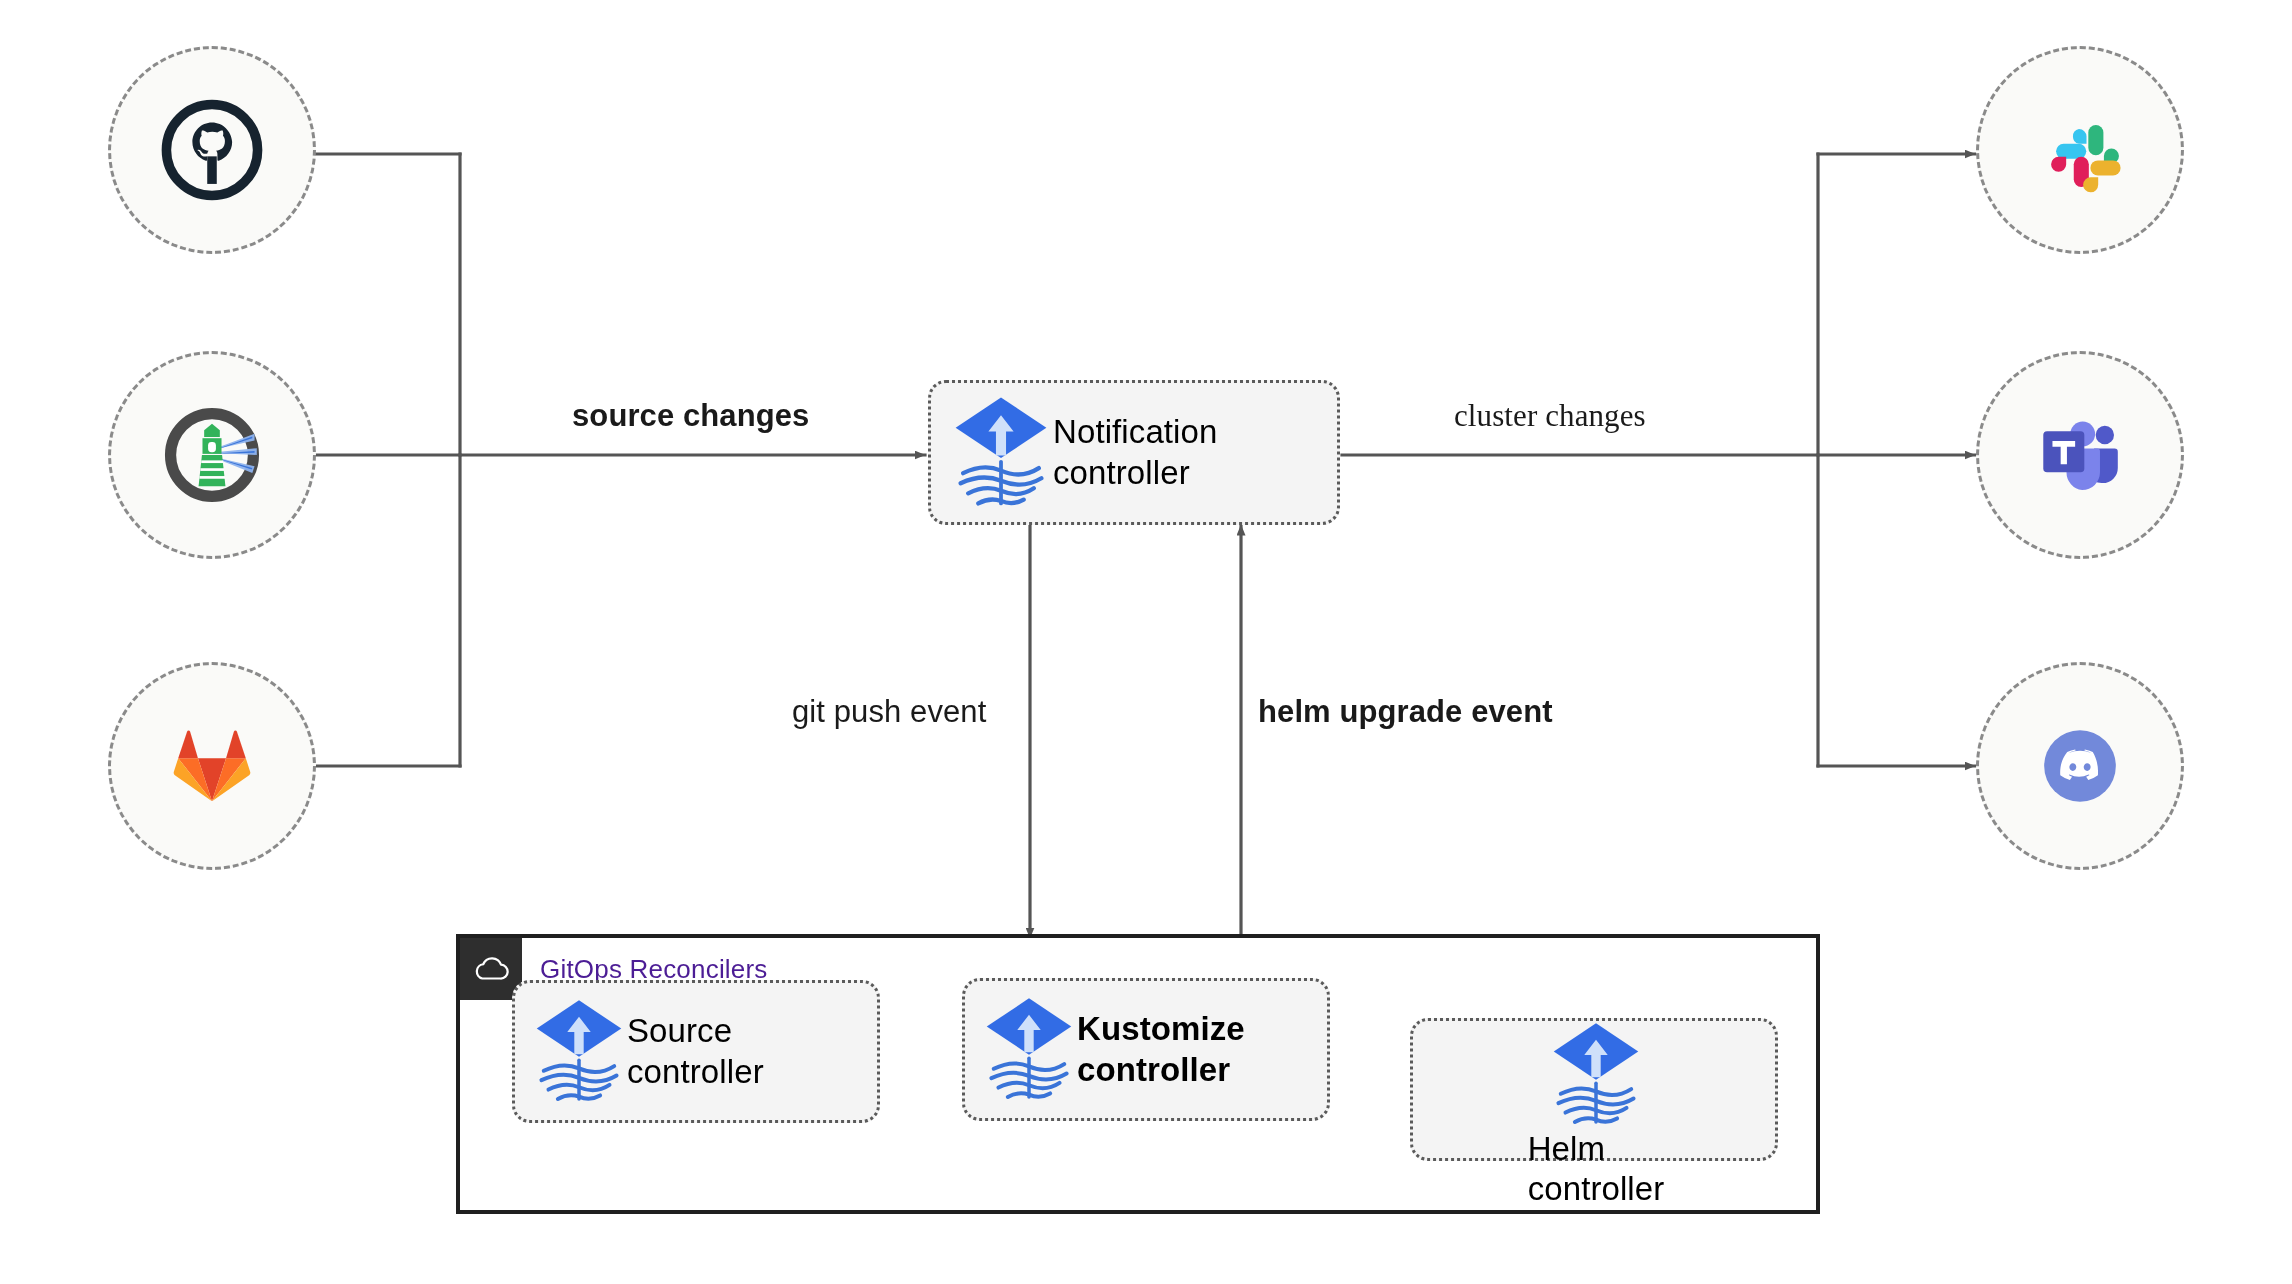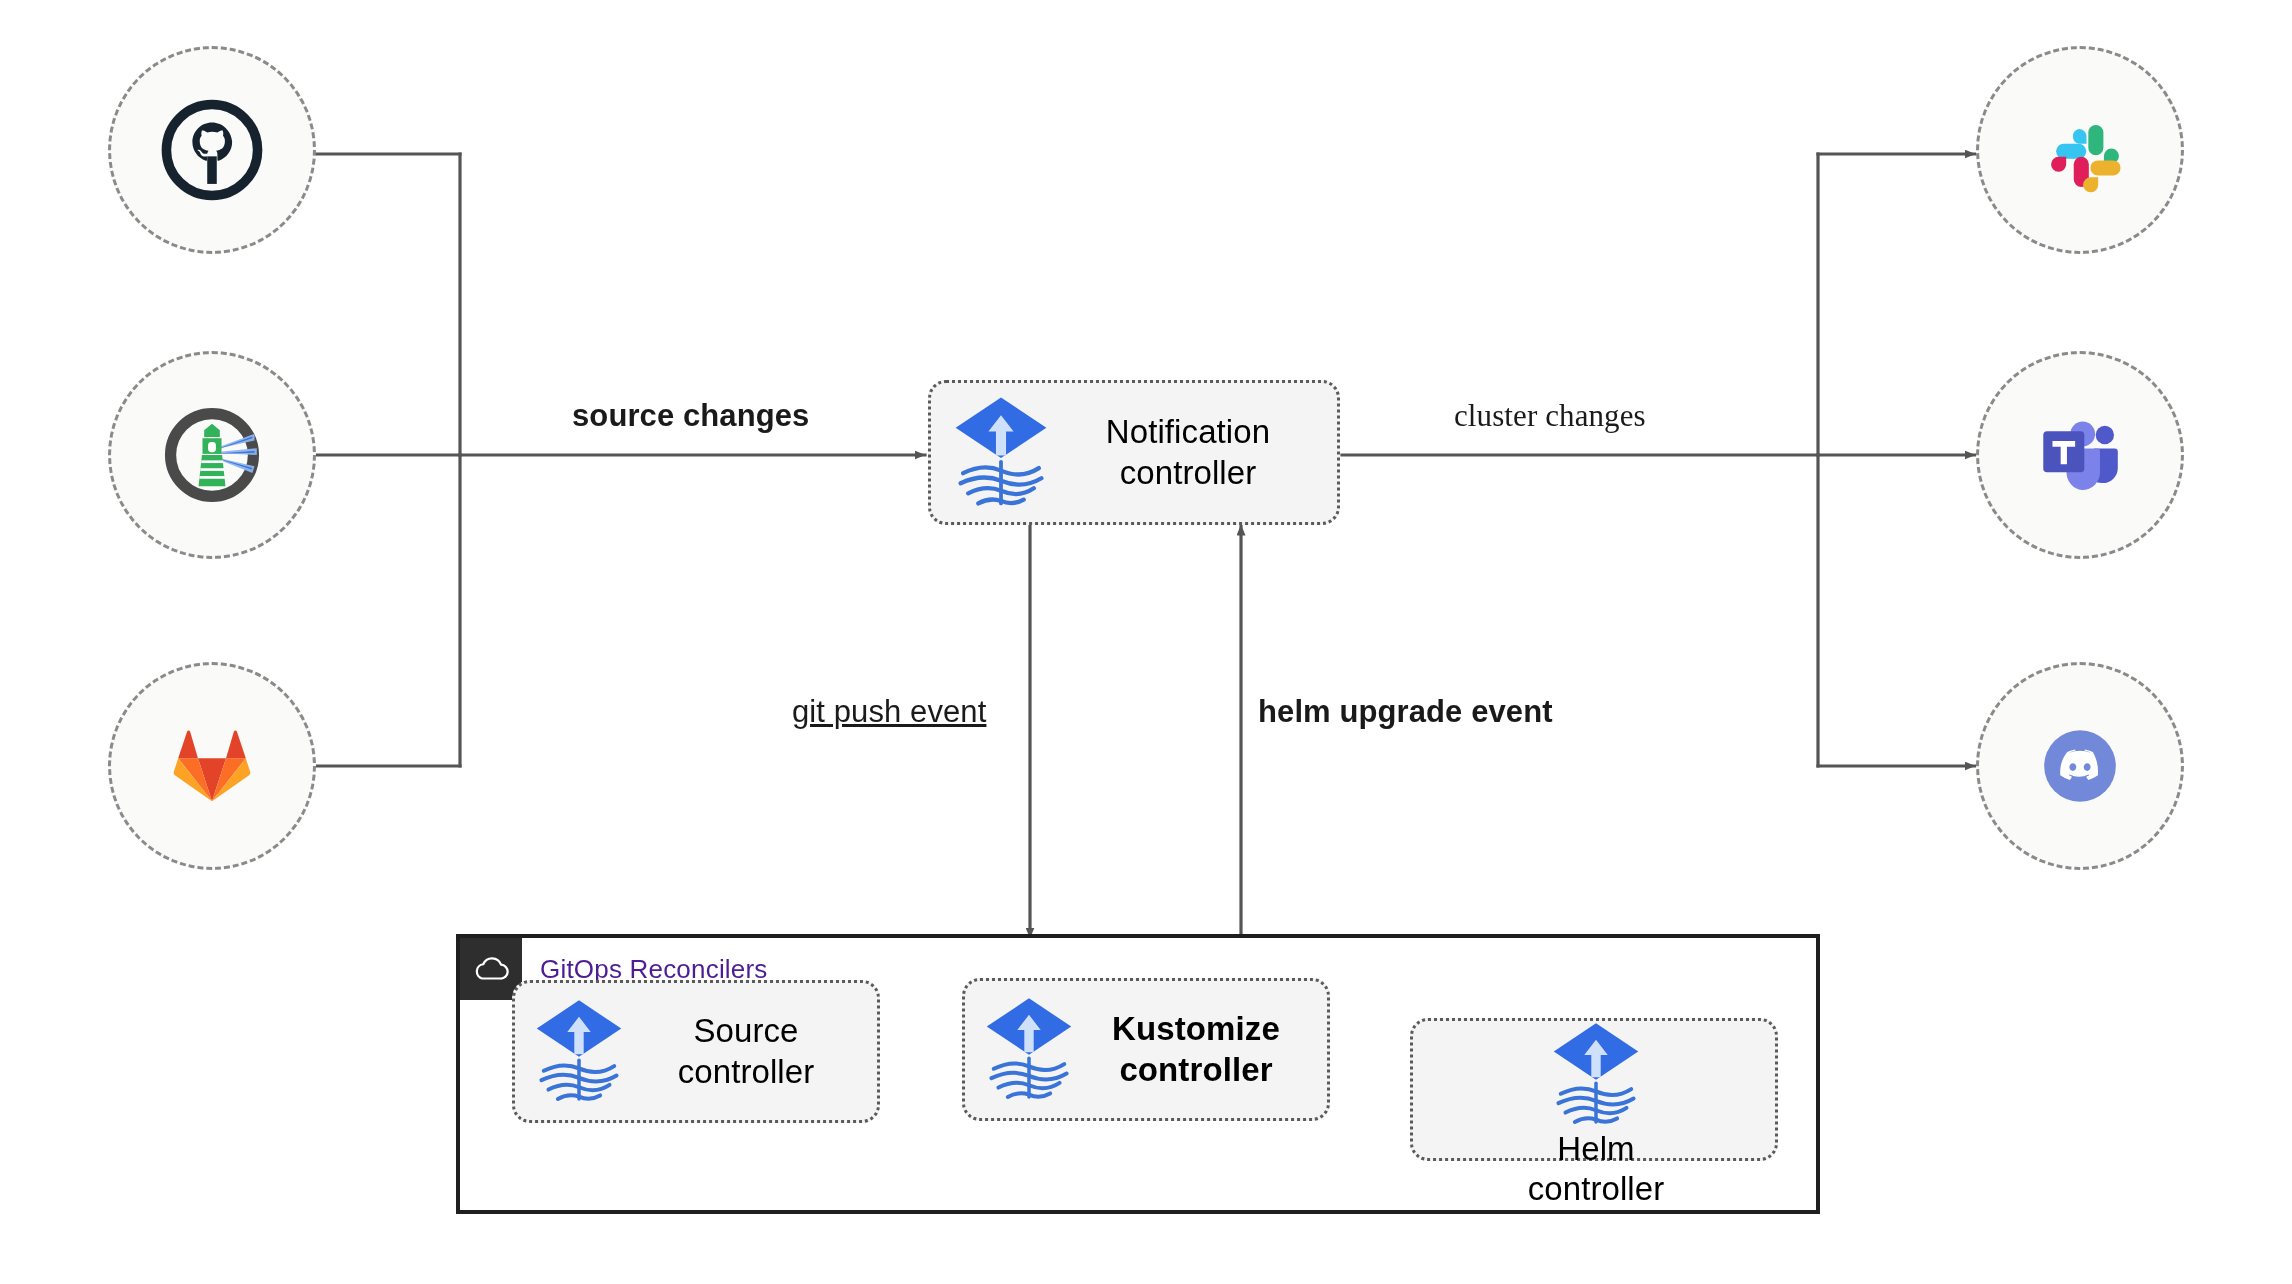--- a/index.html
+++ b/index.html
@@ -28,21 +28,20 @@
     position:absolute;
     background:#f4f4f4;
     border:3px dotted #5a5a5a;
     border-radius:18px;
     box-sizing:border-box;
     display:flex;align-items:center;
   }
   .ctrl-box .ctrl-icon{flex:0 0 auto;display:block;}
   .ctrl-box .ctrl-label{
     flex:1 1 auto;
-    text-align:center;
     font-size:33px;
     line-height:1.22;
     color:#000000;
     white-space:pre-line;
     letter-spacing:.1px;
   }
 
   
   .edge-label{
     position:absolute;
@@ -222,21 +221,21 @@
         <path d="M22 86 Q31 81 40 84 Q49 88 58 83"></path>
         <path d="M40 53 L40 86" stroke-width="3"></path>
       </g>
     </svg>
     <span class="ctrl-label">Notification
 controller</span>
   </div>
 
   <div class="edge-label" style="left:572px;top:398px;font-weight:bold;">source changes</div>
   <div class="edge-label" style="left:1454px;top:398px;font-family:Liberation Serif, serif;">cluster changes</div>
-  <div class="edge-label" style="left:792px;top:694px;text-decoration:underline;">git push event</div>
+  <div class="edge-label" style="left:792px;top:694px;">git push event</div>
   <div class="edge-label" style="left:1258px;top:694px;font-weight:bold;">helm upgrade event</div>
 
   <div id="gitops-container" style="left:456px;top:934px;width:1364px;height:280px;">
     <div id="gitops-tab">
       <svg width="38" height="28" viewBox="0 0 44 32" xmlns="http://www.w3.org/2000/svg">
         <path d="M12 27h21a8 8 0 0 0 .6-16A11 11 0 0 0 13 10.5 8.4 8.4 0 0 0 12 27z" fill="none" stroke="#ffffff" stroke-width="2.6" stroke-linejoin="round"></path>
       </svg>
     </div>
     <div id="gitops-title">GitOps Reconcilers</div>
   </div>

